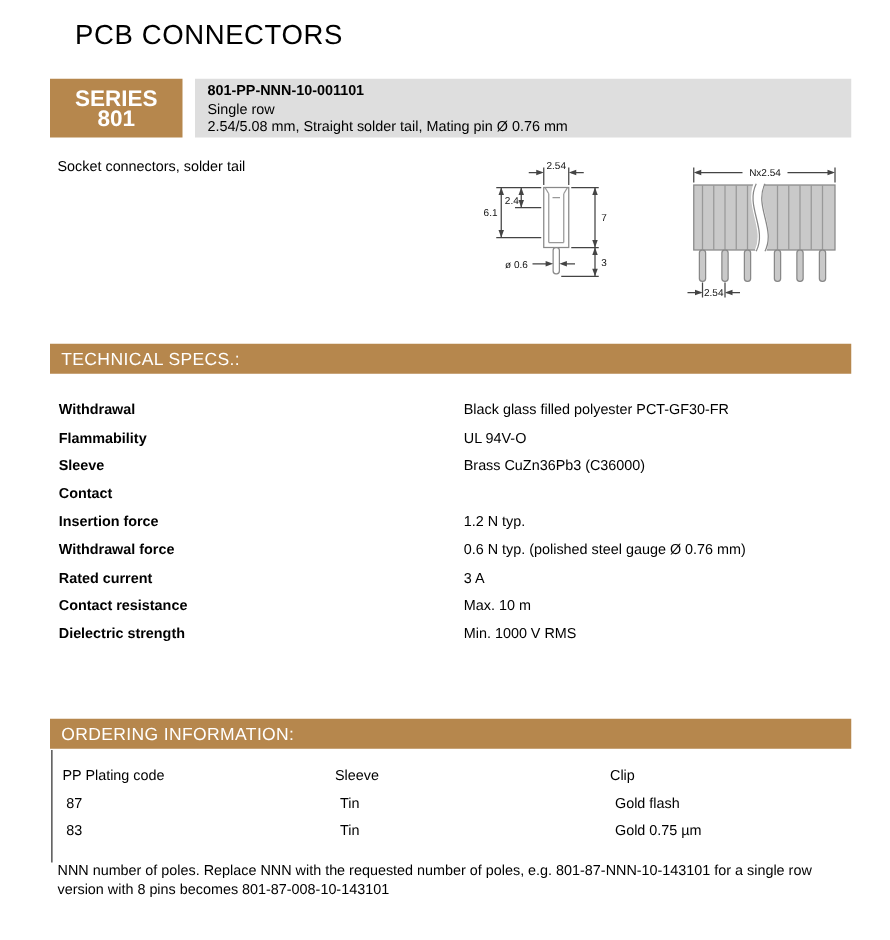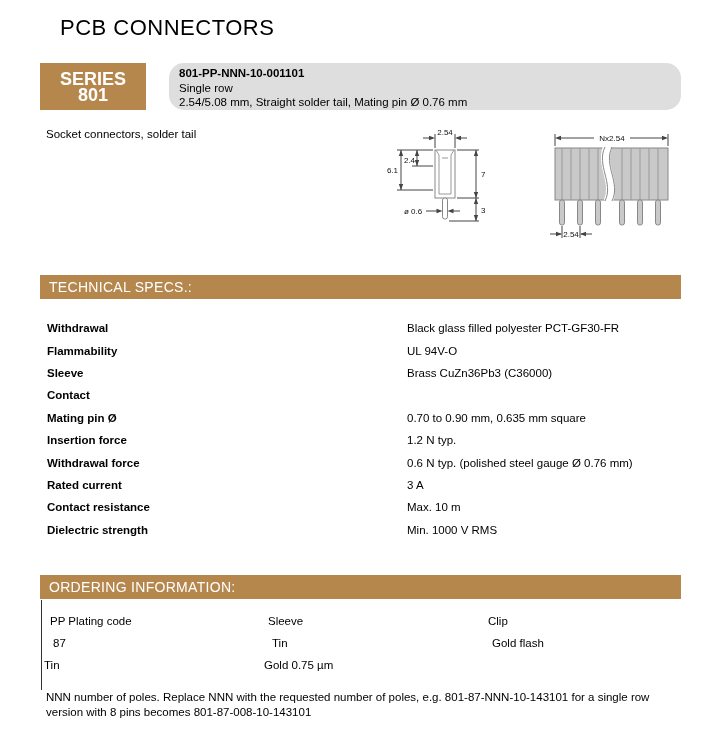--- a/index.html
+++ b/index.html
@@ -19,37 +19,37 @@
   }
   .header-row{
     left:40px;top:63px;width:641px;height:47px;display:flex;
   }
   .series-badge{
     width:106px;background:var(--accent);color:#fff;font-weight:bold;
     font-size:18px;line-height:16px;display:flex;flex-direction:column;
     align-items:center;justify-content:center;text-align:center;
   }
   .header-band{
-    flex:1;margin-left:23px;background:var(--band);
-    padding:3px 0 15px 10px;font-size:11.5px;line-height:14.5px;border-radius:15px;
+    flex:1;margin-left:10px;background:var(--band);
+    padding:3px 0 15px 10px;font-size:11.5px;line-height:14.5px;
   }
   .header-band .pn{font-weight:bold;}
   .subtitle{left:46px;top:128px;font-size:11.5px;}
   .drawing{position:absolute;}
   .section-bar{
     left:40px;width:641px;height:24px;background:var(--accent);
     color:#fff;font-size:14px;line-height:24px;padding-left:9px;
     letter-spacing:.3px;box-sizing:border-box;
   }
   .specs-bar{top:275px;}
   .ordering-bar{top:575px;}
   .specs-table{left:40px;top:317px;width:641px;}
   .spec-row{display:flex;height:22.4px;align-items:center;font-size:11.5px;}
   .spec-label{width:331px;padding-left:7px;font-weight:bold;box-sizing:border-box;}
-  .spec-value{flex:1;margin-left:36px;}
+  .spec-value{flex:1;}
   .ordering-border{left:41px;top:600px;height:90px;width:0;border-left:1px solid #333;}
   .ordering-table{left:40px;top:610px;width:641px;font-size:11.5px;}
   .ord-row{display:flex;height:22px;align-items:center;}
   .ord-c1{width:228px;padding-left:10px;box-sizing:border-box;}
   .ord-c2{width:220px;box-sizing:border-box;}
   .ord-c3{flex:1;}
   .ord-data .ord-c1{padding-left:13px;}
   .ord-data .ord-c2,.ord-data .ord-c3{text-indent:4px;}
   .footer-note{
     left:46px;top:690px;width:630px;font-size:11.5px;line-height:15px;
@@ -187,24 +187,20 @@
     <div class="spec-value">UL 94V-O</div>
   </div>
   <div class="spec-row">
     <div class="spec-label">Sleeve</div>
     <div class="spec-value">Brass CuZn36Pb3 (C36000)</div>
   </div>
   <div class="spec-row">
     <div class="spec-label">Contact</div>
   </div>
   <div class="spec-row">
-    <div class="spec-label">Mating pin Ø</div>
-    <div class="spec-value">0.70 to 0.90 mm, 0.635 mm square</div>
-  </div>
-  <div class="spec-row">
     <div class="spec-label">Insertion  force</div>
     <div class="spec-value">1.2 N typ.</div>
   </div>
   <div class="spec-row">
     <div class="spec-label">Withdrawal force</div>
     <div class="spec-value">0.6 N typ. (polished steel gauge Ø 0.76 mm)</div>
   </div>
   <div class="spec-row">
     <div class="spec-label">Rated current</div>
     <div class="spec-value">3 A</div>
@@ -228,18 +224,19 @@
     <div class="ord-c1">PP Plating code</div>
     <div class="ord-c2">Sleeve</div>
     <div class="ord-c3">Clip</div>
   </div>
   <div class="ord-row ord-data">
     <div class="ord-c1">87</div>
     <div class="ord-c2">Tin</div>
     <div class="ord-c3">Gold flash</div>
   </div>
   <div class="ord-row ord-data">
+    <div class="ord-c1">83</div>
     <div class="ord-c2">Tin</div>
     <div class="ord-c3">Gold 0.75 µm</div>
   </div>
 </div>
 
 <div class="abs footer-note">NNN number of poles. Replace NNN with the requested number of poles, e.g. 801-87-NNN-10-143101 for a single row version with 8 pins becomes 801-87-008-10-143101</div>
 
 </body></html>

